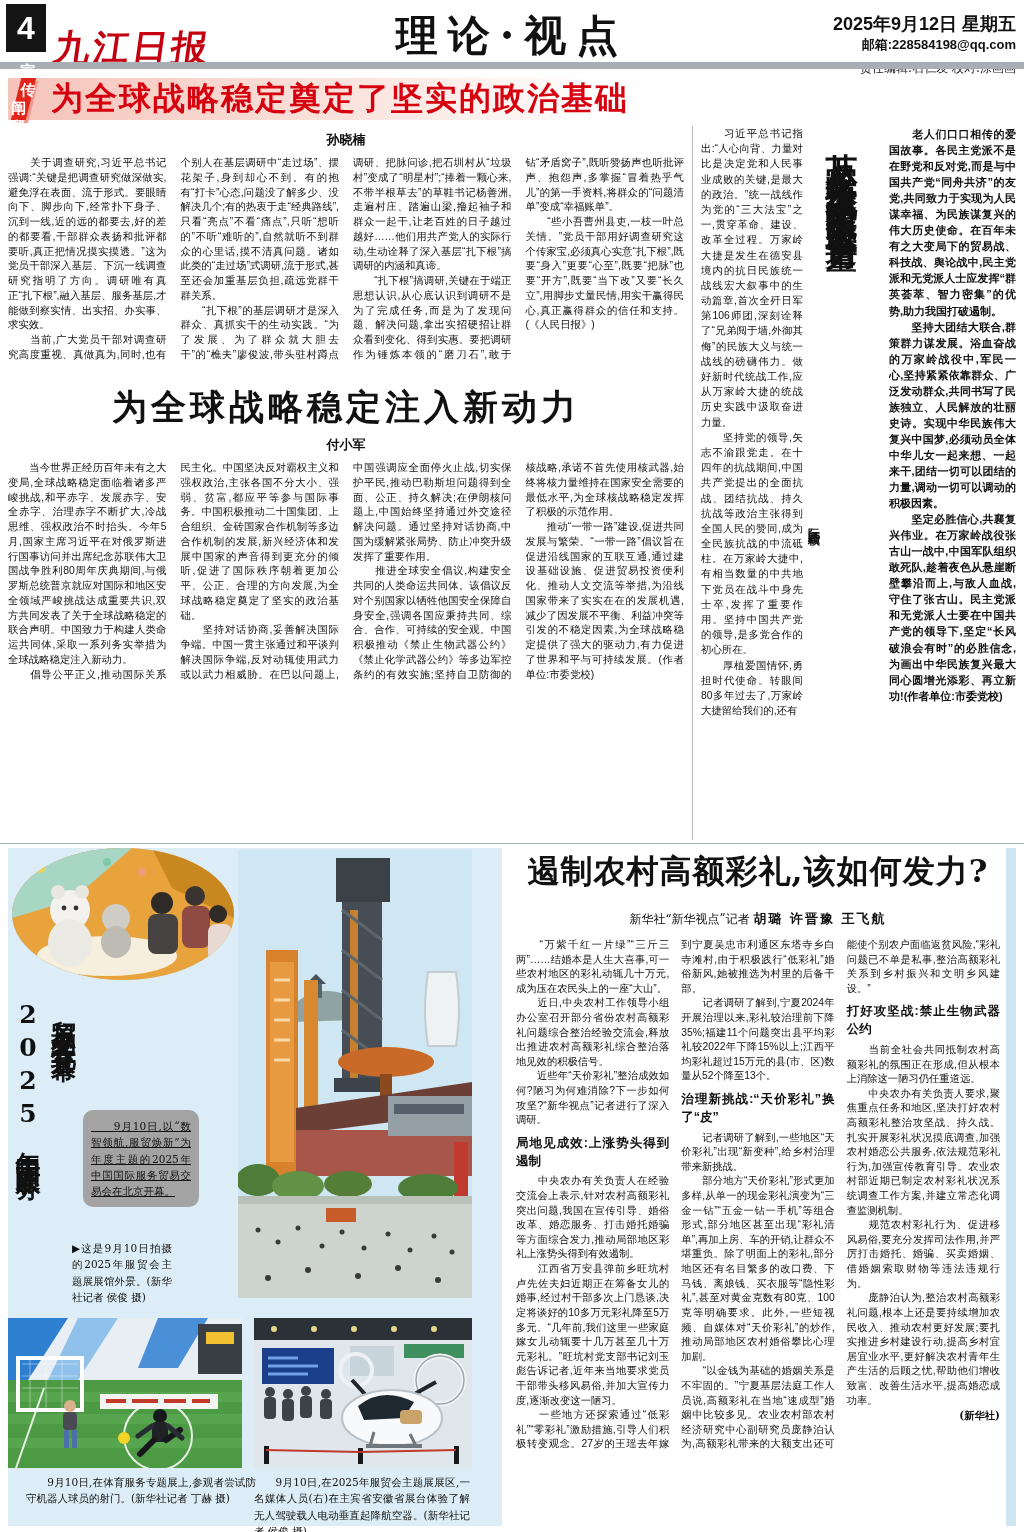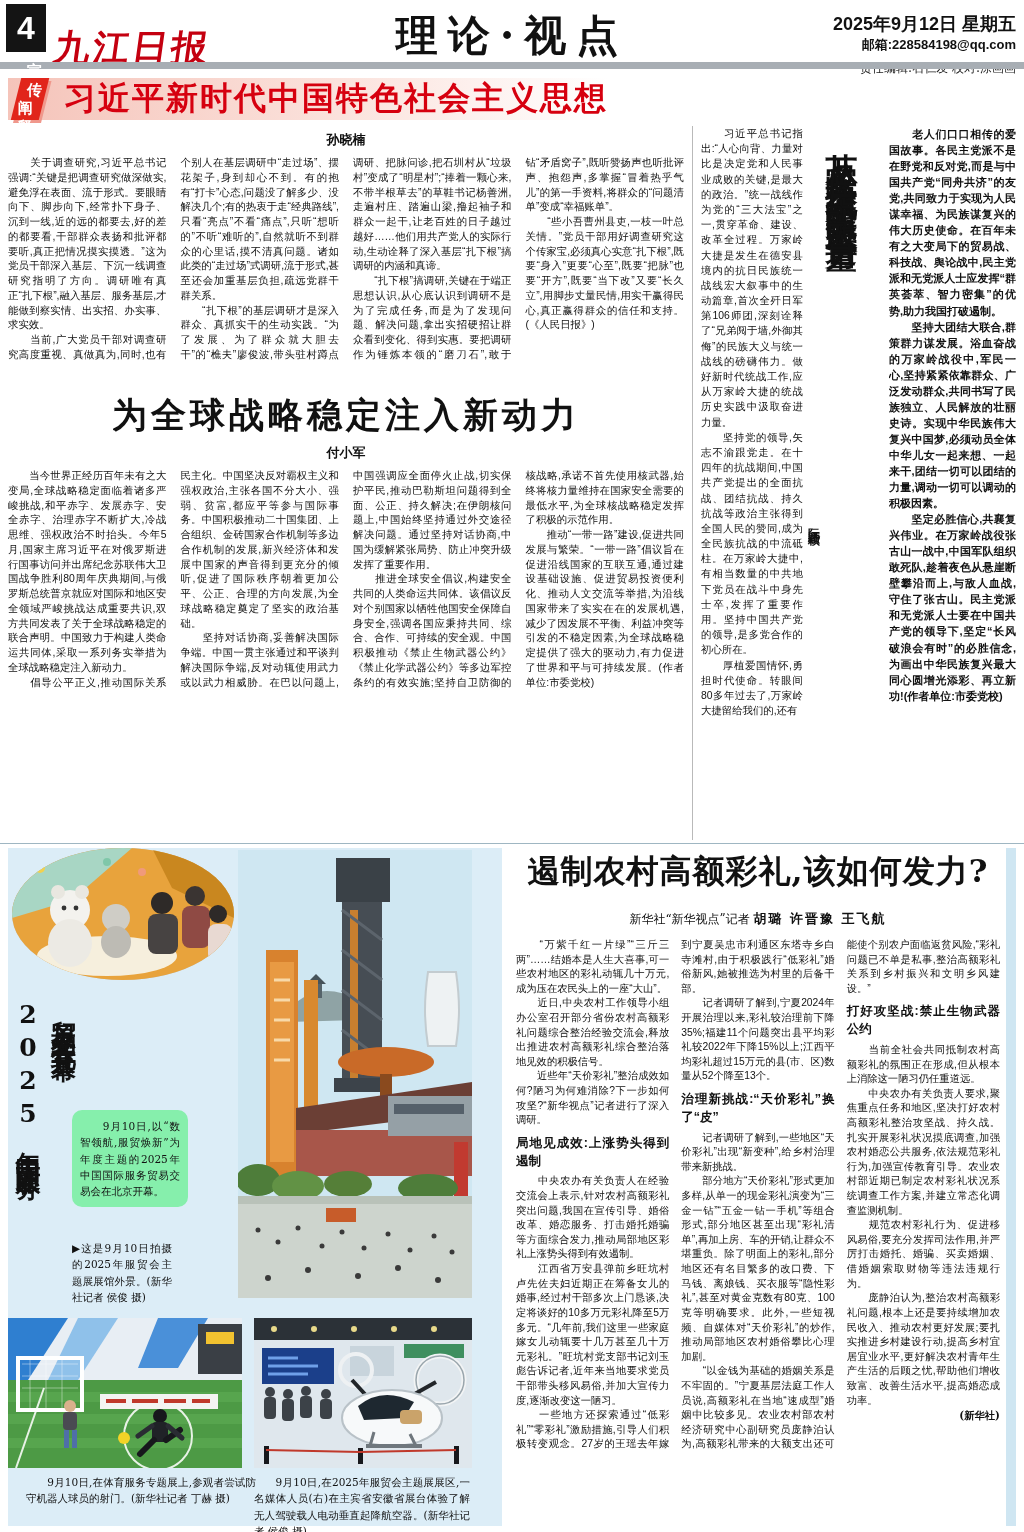--- a/index.html
+++ b/index.html
@@ -32,21 +32,21 @@
   
   .main{left:8px;top:126px;width:1008px;height:714px;display:flex;}
   .main-left{width:676px;overflow:hidden;}
   .main-divider{width:1px;background:#b9b9b9;margin:0 8px;}
   .main-right{flex:1;display:flex;}
   .a1-title{text-align:center;font-size:40px;font-weight:900;letter-spacing:6px;
             font-family:"DejaVu Serif",serif;}
   .a-author{text-align:center;font-size:13px;font-weight:bold;margin:5px 0 7px;}
   .colsbody{column-gap:14px;font-size:10.4px;line-height:1.42;text-align:justify;overflow:hidden;}
   .a1-body{height:220px;column-count:4;}
-  .a2-title{text-align:center;font-size:35px;font-weight:900;letter-spacing:4px;margin-top:16px;
+  .a2-title{text-align:center;font-size:35px;font-weight:900;letter-spacing:4px;margin-top:8px;
             font-family:Liberation Mono, monospace;}
   .a2-body{height:328px;column-count:4;}
   .a3-colA{width:102px;height:714px;overflow:hidden;font-size:10.4px;line-height:1.46;text-align:justify;}
   .a3-strip{width:78px;position:relative;display:flex;justify-content:center;}
   .a3-title{writing-mode:vertical-rl;text-orientation:upright;font-size:32px;font-weight:900;
             letter-spacing:5px;line-height:1;margin-top:2px;font-family:"DejaVu Serif",serif;}
   .a3-author{position:absolute;left:2px;top:55%;writing-mode:vertical-rl;text-orientation:upright;
              font-size:12px;font-weight:bold;letter-spacing:2px;}
   .a3-colB{flex:1;height:714px;overflow:hidden;font-size:11px;line-height:1.46;
            text-align:justify;margin-left:8px;font-weight:bold;}
@@ -56,23 +56,23 @@
   .feature{position:relative;width:494px;height:678px;background:#dcedf7;flex:none;}
   .photo{position:absolute;overflow:hidden;background:#bcd;}
   .ph-ellipse{left:4px;top:0;width:222px;height:132px;border-radius:50%;}
   .ph-main{left:230px;top:2px;width:234px;height:448px;}
   .cap{position:absolute;font-size:10.5px;line-height:1.55;text-align:justify;
        font-family:"DejaVu Serif",serif;}
   .cap-top{left:66px;top:146px;width:96px;}
   .vhead{position:absolute;left:6px;top:152px;display:flex;gap:8px;}
   .vhead div{writing-mode:vertical-lr;text-orientation:upright;font-size:25px;font-weight:900;
              letter-spacing:4px;line-height:1.1;font-family:"DejaVu Serif",serif;}
-  .intro-box{position:absolute;left:64px;top:262px;width:100px;background:#86efac;
+  .intro-box{position:absolute;left:75px;top:262px;width:100px;background:#a3a3a3;
              border-radius:10px;padding:8px;font-size:10.5px;line-height:1.55;text-align:justify;
-             font-family:"DejaVu Serif",serif;}
+             font-family:"DejaVu Serif",serif;text-decoration:underline;}
   .cap-side{left:64px;top:392px;width:100px;}
   .ph-sport{left:0;top:470px;width:234px;height:150px;}
   .ph-evtol{left:246px;top:470px;width:218px;height:150px;}
   .cap-sport{left:2px;top:626px;width:230px;margin-left:16px;}
   .cap-evtol{left:246px;top:626px;width:216px;}
   .rightbar{position:absolute;right:0;top:0;width:10px;height:678px;background:#cfe6f2;}
   
   .a4{flex:1;padding-left:14px;padding-right:16px;}
   .a4-title{text-align:center;font-size:32px;font-weight:900;letter-spacing:1px;margin-top:2px;
             font-family:"DejaVu Serif",serif;}
@@ -95,21 +95,21 @@
   <div class="hi2">邮箱:228584198@qq.com</div>
   <div class="hi3">责任编辑:石仁发 校对:涂画画</div>
 </div>
 <div class="abs header-rule"></div>
 
 <div class="abs banner">
   <div class="badge">
     <span>宣传</span>
     <span>阐释</span>
   </div>
-  <div class="banner-title">习近平新时代中国特色社会主义思想</div>
+  <div class="banner-title">为全球战略稳定奠定了坚实的政治基础</div>
 </div>
 
 <div class="abs main">
   <div class="main-left">
     <div class="a-author">孙晓楠</div>
     <div class="a1-body colsbody preline">　　关于调查研究,习近平总书记强调:“关键是把调查研究做深做实,避免浮在表面、流于形式。要眼睛向下、脚步向下,经常扑下身子、沉到一线,近的远的都要去,好的差的都要看,干部群众表扬和批评都要听,真正把情况摸实摸透。”这为党员干部深入基层、下沉一线调查研究指明了方向。调研唯有真正“扎下根”,融入基层、服务基层,才能做到察实情、出实招、办实事、求实效。
 　　当前,广大党员干部对调查研究高度重视、真做真为,同时,也有个别人在基层调研中“走过场”、摆花架子,身到却心不到。有的抱有“打卡”心态,问题没了解多少、没解决几个;有的热衷于走“经典路线”,只看“亮点”不看“痛点”,只听“想听的”不听“难听的”,自然就听不到群众的心里话,摸不清真问题。诸如此类的“走过场”式调研,流于形式,甚至还会加重基层负担,疏远党群干群关系。
 　　“扎下根”的基层调研才是深入群众、真抓实干的生动实践。“为了发展、为了群众就大胆去干”的“樵夫”廖俊波,带头驻村蹲点调研、把脉问诊,把石圳村从“垃圾村”变成了“明星村”;“捧着一颗心来,不带半根草去”的草鞋书记杨善洲,走遍村庄、踏遍山梁,撸起袖子和群众一起干,让老百姓的日子越过越好……他们用共产党人的实际行动,生动诠释了深入基层“扎下根”搞调研的内涵和真谛。
 　　“扎下根”搞调研,关键在于端正思想认识,从心底认识到调研不是为了完成任务,而是为了发现问题、解决问题,拿出实招硬招让群众看到变化、得到实惠。要把调研作为锤炼本领的“磨刀石”,敢于钻“矛盾窝子”,既听赞扬声也听批评声、抱怨声,多掌握“冒着热乎气儿”的第一手资料,将群众的“问题清单”变成“幸福账单”。
 　　“些小吾曹州县吏,一枝一叶总关情。”党员干部用好调查研究这个传家宝,必须真心实意“扎下根”,既要“身入”更要“心至”,既要“把脉”也要“开方”,既要“当下改”又要“长久立”,用脚步丈量民情,用实干赢得民心,真正赢得群众的信任和支持。(《人民日报》)</div>

